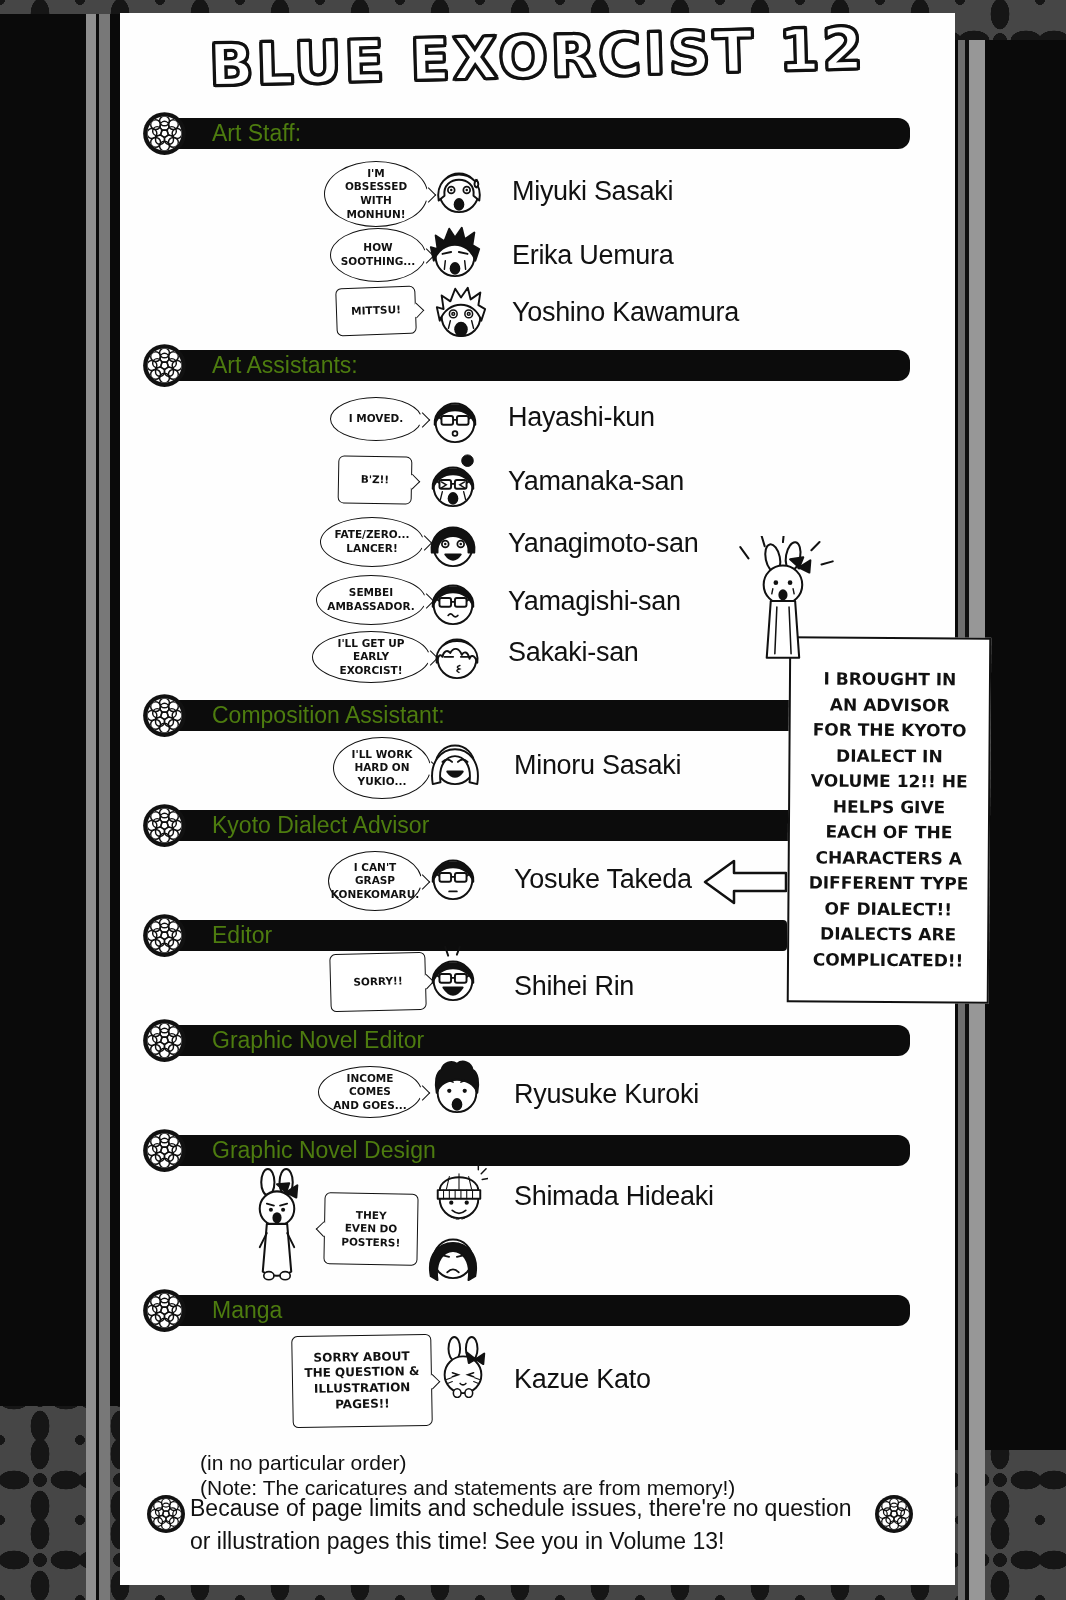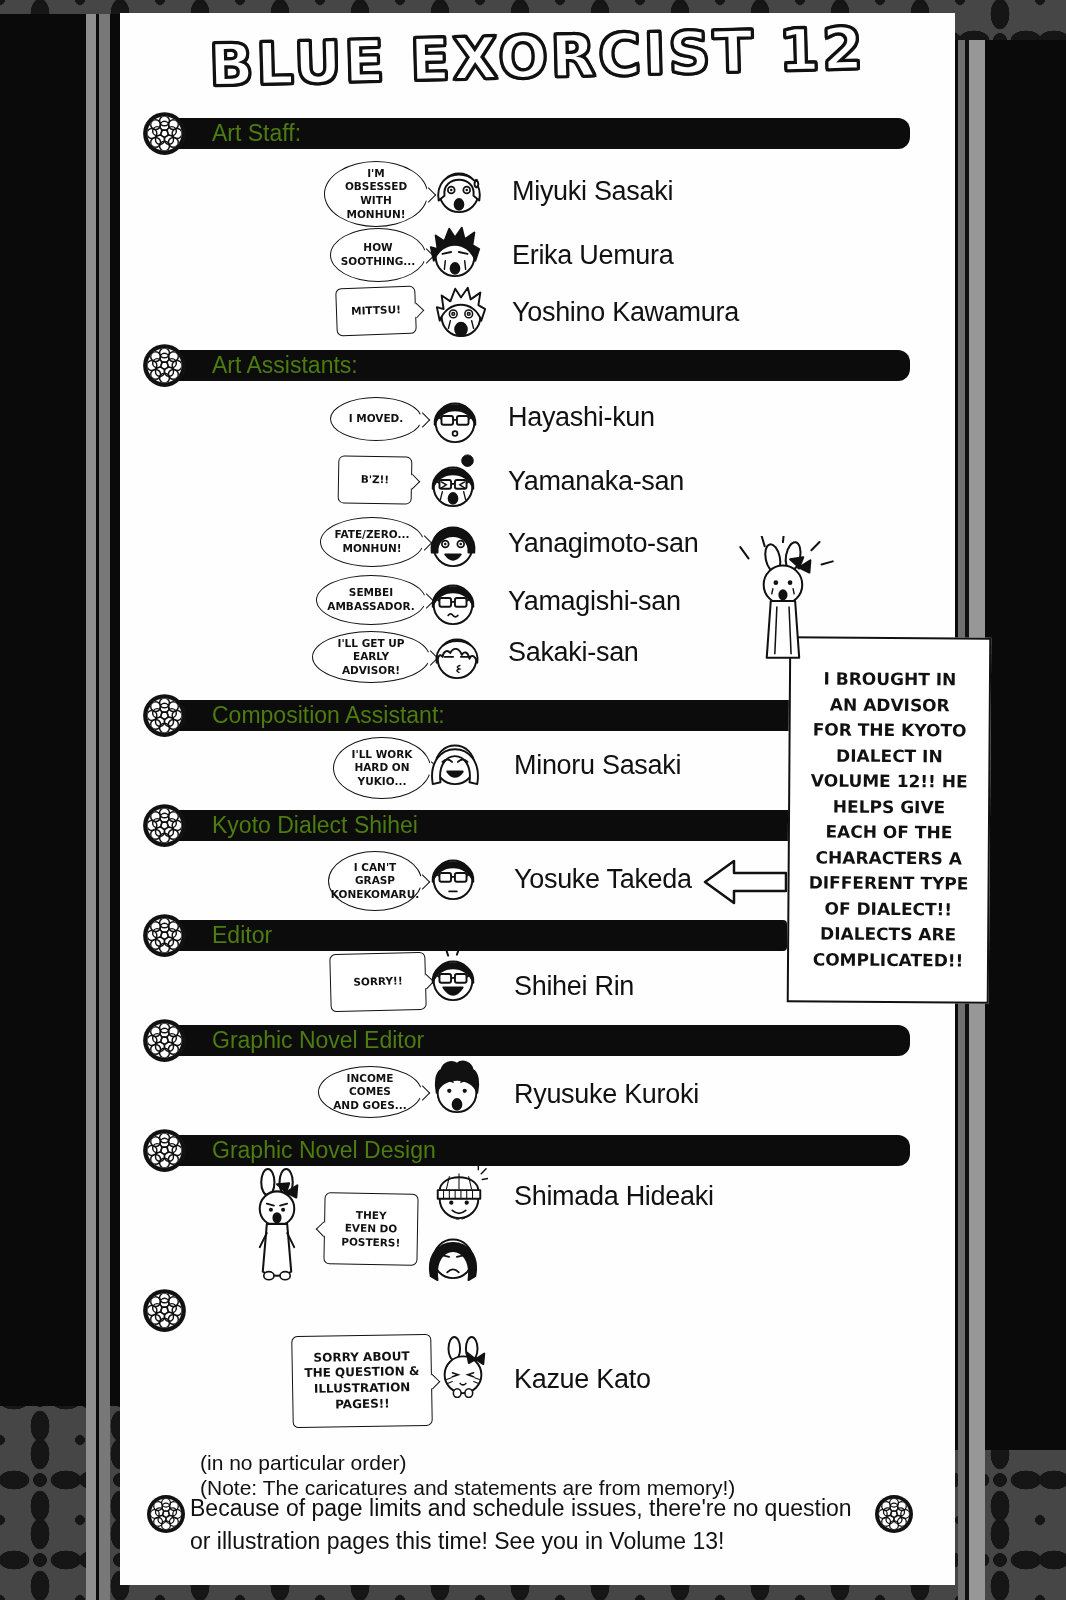--- a/index.html
+++ b/index.html
@@ -61,24 +61,25 @@
   <div class="abs panel-right"></div>
   <div class="abs stripe-left"></div>
   <div class="abs stripe-right"></div>
   <div class="abs page"></div>
 
   <div class="abs title">BLUE EXORCIST 12</div>
 
   <div class="abs bar" style="top:118px"><span>Art Staff:</span></div>
   <div class="abs bar" style="top:350px"><span>Art Assistants:</span></div>
   <div class="abs bar" style="top:700px"><span>Composition Assistant:</span></div>
-  <div class="abs bar" style="top:810px"><span>Kyoto Dialect Shihei</span></div>
+  <div class="abs bar" style="top:810px"><span>Kyoto Dialect Advisor</span></div>
   <div class="abs bar" style="top:1025px"><span>Graphic Novel Editor</span></div>
   <div class="abs bar cut" style="top:920px"><span>Editor</span></div>
   <div class="abs bar" style="top:1135px"><span>Graphic Novel Design</span></div>
+  <div class="abs bar" style="top:1295px"><span>Manga</span></div>
 
   <span class="abs rosette" style="left:142px;top:111px">
       <svg viewBox="0 0 40 40" preserveAspectRatio="xMidYMid meet">
         <circle cx="20" cy="20" r="19" fill="#111"></circle>
         <circle cx="20" cy="20" r="15.2" fill="#fff"></circle>
         <clipPath id="rc">
           <circle cx="20" cy="20" r="15.2"></circle>
         </clipPath>
         <g clip-path="url(#rc)" fill="none" stroke="#111" stroke-width="1.3">
           <circle cx="20" cy="20" r="3.2"></circle>
@@ -350,21 +351,21 @@
           <path d="M28,35 h4 M16,34 l-5,-3 M44,34 l5,-3"></path>
         </g>
         <path d="M18,33 l5,3 l-5,3 M42,33 l-5,3 l5,3" fill="none" stroke="#111" stroke-width="1.5" stroke-linecap="round"></path>
         <ellipse cx="30" cy="50" rx="5.5" ry="6.5" fill="#111"></ellipse>
         <path d="M19,43 l-2,8 M41,43 l2,8" fill="none" stroke="#111" stroke-width="1.4" stroke-linecap="round"></path>
       </svg>
     </div>
   <div class="abs name" style="left:508px;top:466px">Yamanaka-san</div>
 
   <div class="abs bub ell" style="left:320px;top:517px;width:104px;height:50px"><span>FATE/ZERO...
-MONHUN!</span></div>
+LANCER!</span></div>
   <div class="abs face" style="left:424px;top:510px">
       <svg viewBox="0 0 60 64" preserveAspectRatio="xMidYMid meet">
         <circle cx="30" cy="38" r="20" fill="#fff" stroke="#111" stroke-width="2"></circle>
         <path d="M8,44 C4,10 56,10 52,44 L46,44 C48,21 12,21 14,44 Z" fill="#111" stroke="#111" stroke-width="2" stroke-linejoin="round"></path>
         <g fill="none" stroke="#111" stroke-width="1.8">
           <circle cx="22" cy="35" r="3.5"></circle>
           <circle cx="38" cy="35" r="3.5"></circle>
         </g>
         <circle cx="22" cy="35" r="1.3" fill="#111"></circle>
         <circle cx="38" cy="35" r="1.3" fill="#111"></circle>
@@ -383,21 +384,21 @@
           <rect x="16" y="31" width="12" height="9" rx="2"></rect>
           <rect x="32" y="31" width="12" height="9" rx="2"></rect>
           <path d="M28,35 h4 M16,34 l-5,-3 M44,34 l5,-3"></path>
         </g>
         <path d="M25,49 q2.5,-3 5,0 q2.5,3 5,0" fill="none" stroke="#111" stroke-width="1.8" stroke-linecap="round"></path>
       </svg>
     </div>
   <div class="abs name" style="left:508px;top:586px">Yamagishi-san</div>
 
   <div class="abs bub ell" style="left:312px;top:631px;width:118px;height:52px"><span>I'LL GET UP EARLY
-ADVISOR!</span></div>
+EXORCIST!</span></div>
   <div class="abs face" style="left:428px;top:622px">
       <svg viewBox="0 0 60 64" preserveAspectRatio="xMidYMid meet">
         <circle cx="30" cy="38" r="20" fill="#fff" stroke="#111" stroke-width="2"></circle>
         <path d="M9,42 C5,12 55,12 51,42 C48,33 44,34 43,38 C41,30 37,30 35,34 C32,26 26,26 23,32 C20,28 16,30 15,36 C12,32 10,36 9,42 Z" fill="#fff" stroke="#111" stroke-width="2" stroke-linejoin="round"></path>
         <path d="M17,36 h9 M34,36 h9" fill="none" stroke="#111" stroke-width="2" stroke-linecap="round"></path>
         <path d="M33,45 q-5,1.5 -0.5,3.5 q-5,1.5 -0.5,3.5" fill="none" stroke="#111" stroke-width="1.6" stroke-linecap="round"></path>
       </svg>
     </div>
   <div class="abs name" style="left:508px;top:637px">Sakaki-san</div>
 

